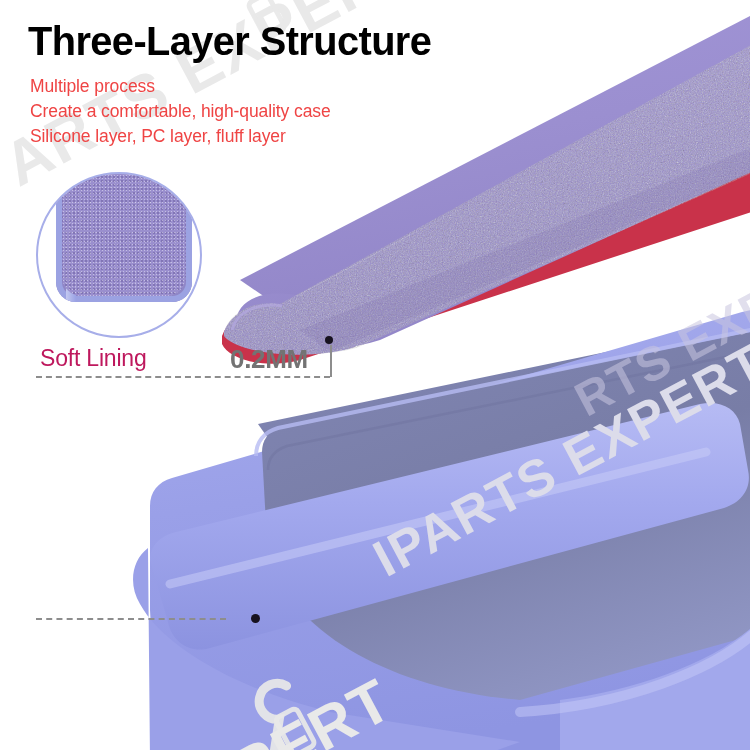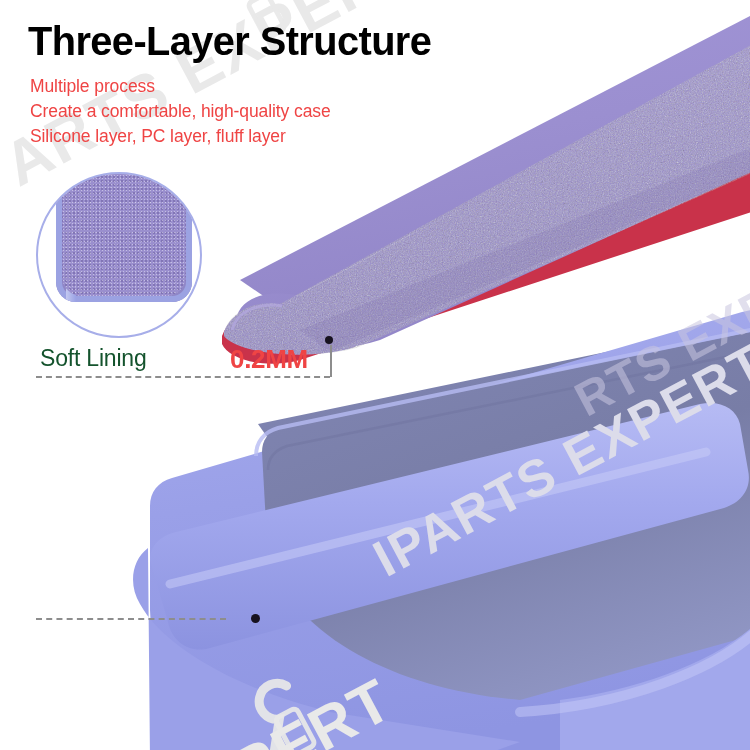--- a/index.html
+++ b/index.html
@@ -139,34 +139,34 @@
     width: 10px;
     height: 150px;
     border-radius: 8px;
     background: linear-gradient(90deg, #c3c8f0, #9aa2e4);
   }
 
   
   .callout-label {
     position: absolute;
     font-size: 23px;
-    color: #14532d;
+    color: #be185d;
     white-space: nowrap;
     letter-spacing: -0.2px;
   }
   #soft-lining-label { left: 40px; top: 345px; }
   #liquid-silicone-label { left: 38px; top: 632px; }
 
   .mm-label {
     position: absolute;
     left: 230px;
     top: 344px;
     font-size: 26px;
     font-weight: 700;
-    color: #ef4444;
+    color: #737373;
     letter-spacing: -0.3px;
     white-space: nowrap;
   }
 
   .dash-line {
     position: absolute;
     height: 0;
     border-top: 2px dashed #8d8d8d;
   }
   #dash-soft { left: 36px; top: 376px; width: 294px; }

